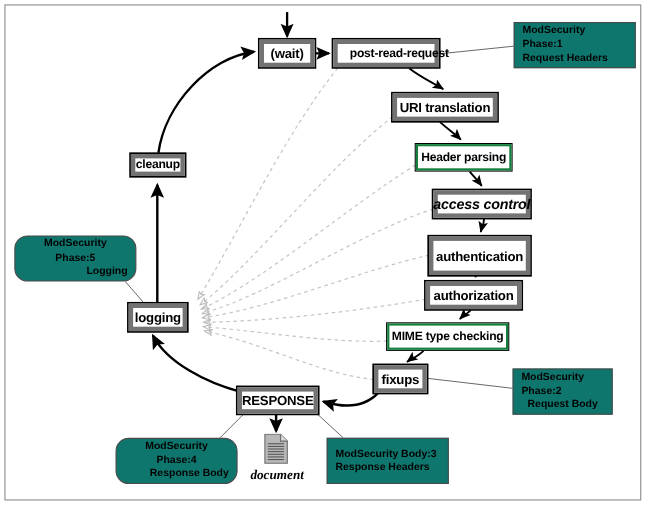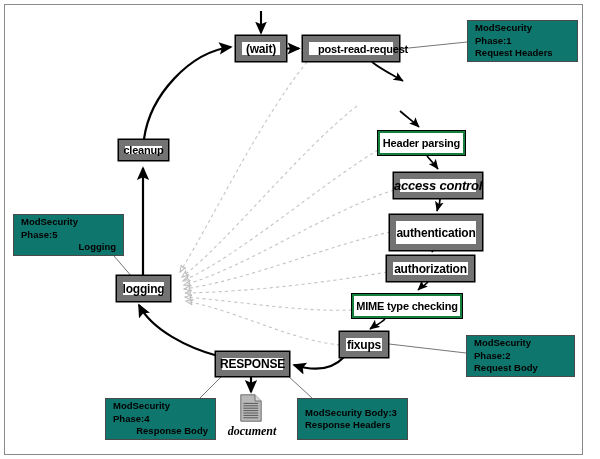--- a/index.html
+++ b/index.html
@@ -33,21 +33,21 @@
     left: 0; top: 0;
     width: 600px;
     height: 459px;
     pointer-events: none;
   }
   
   .pbox {
     position: absolute;
     box-sizing: border-box;
     background: #ffffff;
-    border: 6px solid #737373;
+    border: 4px solid #737373;
     box-shadow: 0 0 0 1.5px #000;
     display: flex;
     align-items: center;
     justify-content: center;
     font-family: "Liberation Sans", sans-serif;
     font-weight: bold;
     color: #000;
     white-space: nowrap;
     letter-spacing: -0.2px;
   }
@@ -64,21 +64,21 @@
     display: flex;
     flex-direction: column;
     justify-content: center;
     font-family: "Liberation Sans", sans-serif;
     font-weight: bold;
     font-size: 9.5px;
     line-height: 12.5px;
     color: #000;
     padding: 0 7px;
   }
-  .nbox.right-align { align-items: flex-end; text-align: left; }
+  .nbox.right-align { align-items: flex-end; text-align: center; border-radius: 12px; }
   .nbox.left-align  { align-items: flex-start; text-align: left; }
 
   
   #doc-icon {
     position: absolute;
     left: 240px;
     top: 394px;
     width: 22px;
     height: 28px;
   }
@@ -158,20 +158,23 @@
   </svg>
 
   <div class="pbox" style="left:236px;top:36px;width:50px;height:25px;font-size:12px;">
     <span>(wait)</span>
   </div>
 
   <div class="pbox" style="left:303px;top:36px;width:96px;height:25px;font-size:11px;padding-left:24px;">
     <span>post-read-request</span>
   </div>
 
+  <div class="pbox" style="left:357px;top:85px;width:95px;height:25px;font-size:12px;">
+    <span>URI translation</span>
+  </div>
 
   <div class="pbox thin" style="left:378px;top:131px;width:87px;height:24px;font-size:11px;">
     <span>Header parsing</span>
   </div>
 
   <div class="pbox" style="left:394px;top:173px;width:88px;height:25px;font-size:13px;font-style:italic;">
     <span>access control</span>
   </div>
 
   <div class="pbox" style="left:390px;top:215px;width:92px;height:35px;font-size:12px;">
@@ -200,21 +203,21 @@
 
   <div class="pbox" style="left:119px;top:140px;width:49px;height:20px;font-size:11px;">
     <span>cleanup</span>
   </div>
 
   <div class="nbox left-align" style="left:467px;top:20px;width:111px;height:42px;">
     <span>ModSecurity Phase:1</span>
     <span>Request Headers</span>
   </div>
 
-  <div class="nbox left-align" style="left:466px;top:335px;width:109px;height:42px;">
+  <div class="nbox left-align" style="left:466px;top:335px;width:91px;height:42px;align-items:center;">
     <span>ModSecurity Phase:2</span>
     <span>Request Body</span>
   </div>
 
   <div class="nbox left-align" style="left:297px;top:398px;width:111px;height:42px;">
     <span>ModSecurity Body:3</span>
     <span>Response Headers</span>
   </div>
 
   <div class="nbox right-align" style="left:105px;top:398px;width:111px;height:42px;">

